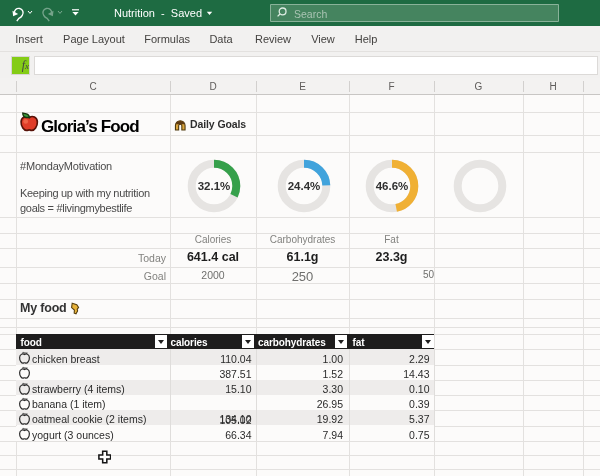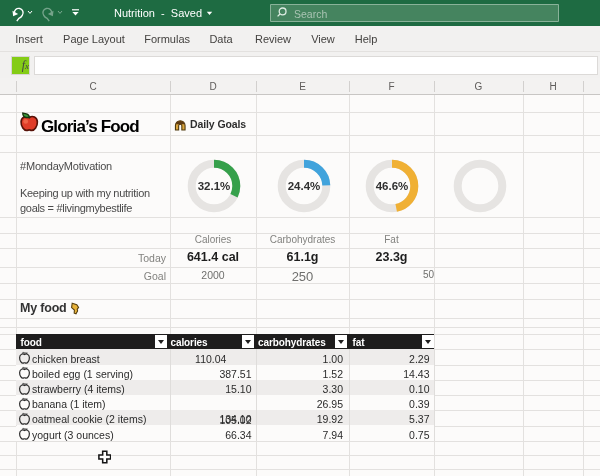--- a/index.html
+++ b/index.html
@@ -223,27 +223,26 @@
   <div class="trow" style="top:300.1px;background:#FCFBFA;"></div>
   <div class="trow" style="top:315.3px;background:#EEECEB;"></div>
   <div class="trow" style="top:330.5px;background:#FCFBFA;"></div>
 
   <div class="vl" style="left:170px;top:254.4px;height:91.3px;background:#DFDDDB"></div>
   <div class="vl" style="left:256px;top:254.4px;height:91.3px;background:#DFDDDB"></div>
   <div class="vl" style="left:349px;top:254.4px;height:91.3px;background:#DFDDDB"></div>
   <div class="vl" style="left:434px;top:239px;height:106.7px;background:#DFDDDB"></div>
 
   <div class="cellt" style="left:32px;top:257.5px;">chicken breast</div>
-  <div class="cellt" style="left:32px;top:272.8px;">boiled egg (1 serving)</div>
   <div class="cellt" style="left:32px;top:288px;">strawberry (4 items)</div>
   <div class="cellt" style="left:32px;top:303.2px;">banana (1 item)</div>
   <div class="cellt" style="left:32px;top:318.4px;">oatmeal cookie (2 items)</div>
   <div class="cellt" style="left:32px;top:333.6px;">yogurt (3 ounces)</div>
 
-  <div class="cellt" style="left:170px;width:81.5px;top:257.5px;text-align:center;">110.04</div>
+  <div class="cellt" style="left:170px;width:81.5px;top:257.5px;text-align:right;">110.04</div>
   <div class="cellt" style="left:170px;width:81.5px;top:272.8px;text-align:right;">387.51</div>
   <div class="cellt" style="left:170px;width:81.5px;top:288px;text-align:right;">15.10</div>
   <div class="cellt" style="left:170px;width:81.5px;top:303.2px;text-align:right;margin-top:16px;">105.02</div>
   <div class="cellt" style="left:170px;width:81.5px;top:318.4px;text-align:right;">134.10</div>
   <div class="cellt" style="left:170px;width:81.5px;top:333.6px;text-align:right;">66.34</div>
 
   <div class="cellt" style="left:256px;width:87px;top:257.5px;text-align:right;">1.00</div>
   <div class="cellt" style="left:256px;width:87px;top:272.8px;text-align:right;">1.52</div>
   <div class="cellt" style="left:256px;width:87px;top:288px;text-align:right;">3.30</div>
   <div class="cellt" style="left:256px;width:87px;top:303.2px;text-align:right;">26.95</div>

